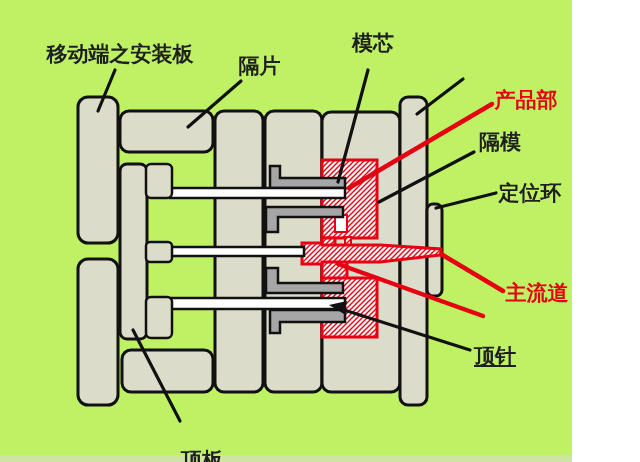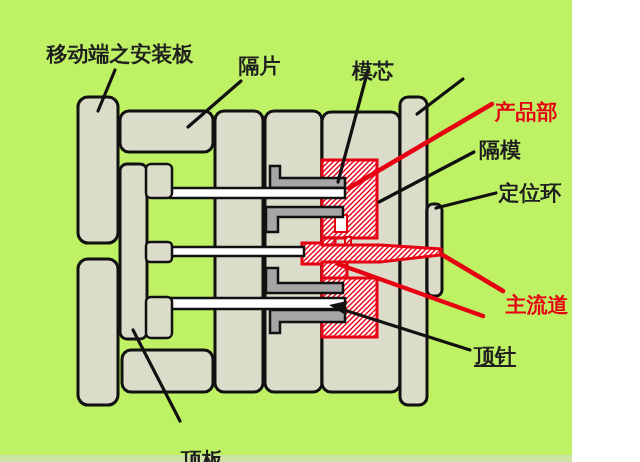--- a/index.html
+++ b/index.html
@@ -2,21 +2,21 @@
 <html><head>
 <meta charset="utf-8">
 <style>
   html,body{margin:0;padding:0;background:#ffffff;}
   .stage{position:relative;width:572px;height:462px;background:#bef264;overflow:hidden;
          font-family:"Liberation Serif","DejaVu Serif",serif;}
   svg{position:absolute;left:0;top:0;}
   .lbl{position:absolute;transform:translateX(-50%);white-space:nowrap;
        font-weight:bold;font-size:21px;line-height:1.05;color:#1f1f1f;
        font-family:"Liberation Serif","DejaVu Serif",serif;}
-  .lbl.red{color:#e60012;margin-top:12px;}
+  .lbl.red{color:#e60012;}
 </style>
 </head>
 <body>
 
 <div class="stage">
 
   <svg width="640" height="462" viewBox="0 0 640 462">
     <defs>
       <pattern id="hatch" patternUnits="userSpaceOnUse" width="5" height="5">
         <rect width="5" height="5" fill="#ffffff"></rect>
@@ -82,20 +82,20 @@
       <line x1="349" y1="188" x2="492" y2="104"></line>
       <line x1="441" y1="254" x2="503" y2="291"></line>
       <line x1="338" y1="264" x2="483" y2="316"></line>
     </g>
 
     <rect x="0" y="455" width="640" height="7" fill="#d9d9d9" opacity="0.55"></rect>
   </svg>
 
   <div class="lbl" style="left:120px;top:43px;">移动端之安装板</div>
   <div class="lbl" style="left:255px;top:55px;padding-left:9px;">隔片</div>
-  <div class="lbl" style="left:373px;top:60px;text-align:right;">模芯</div>
+  <div class="lbl" style="left:373px;top:32px;text-align:right;">模芯</div>
   <div class="lbl red" style="left:526px;top:89px;">产品部</div>
-  <div class="lbl" style="left:500px;top:139px;">隔模</div>
+  <div class="lbl" style="left:500px;top:131px;">隔模</div>
   <div class="lbl" style="left:530px;top:182px;">定位环</div>
   <div class="lbl red" style="left:537px;top:282px;">主流道</div>
   <div class="lbl" style="left:495px;top:345px;text-decoration:underline;">顶针</div>
   <div class="lbl" style="left:193px;top:449px;margin-left:9px;">顶板</div>
 </div>
 
 </body></html>

